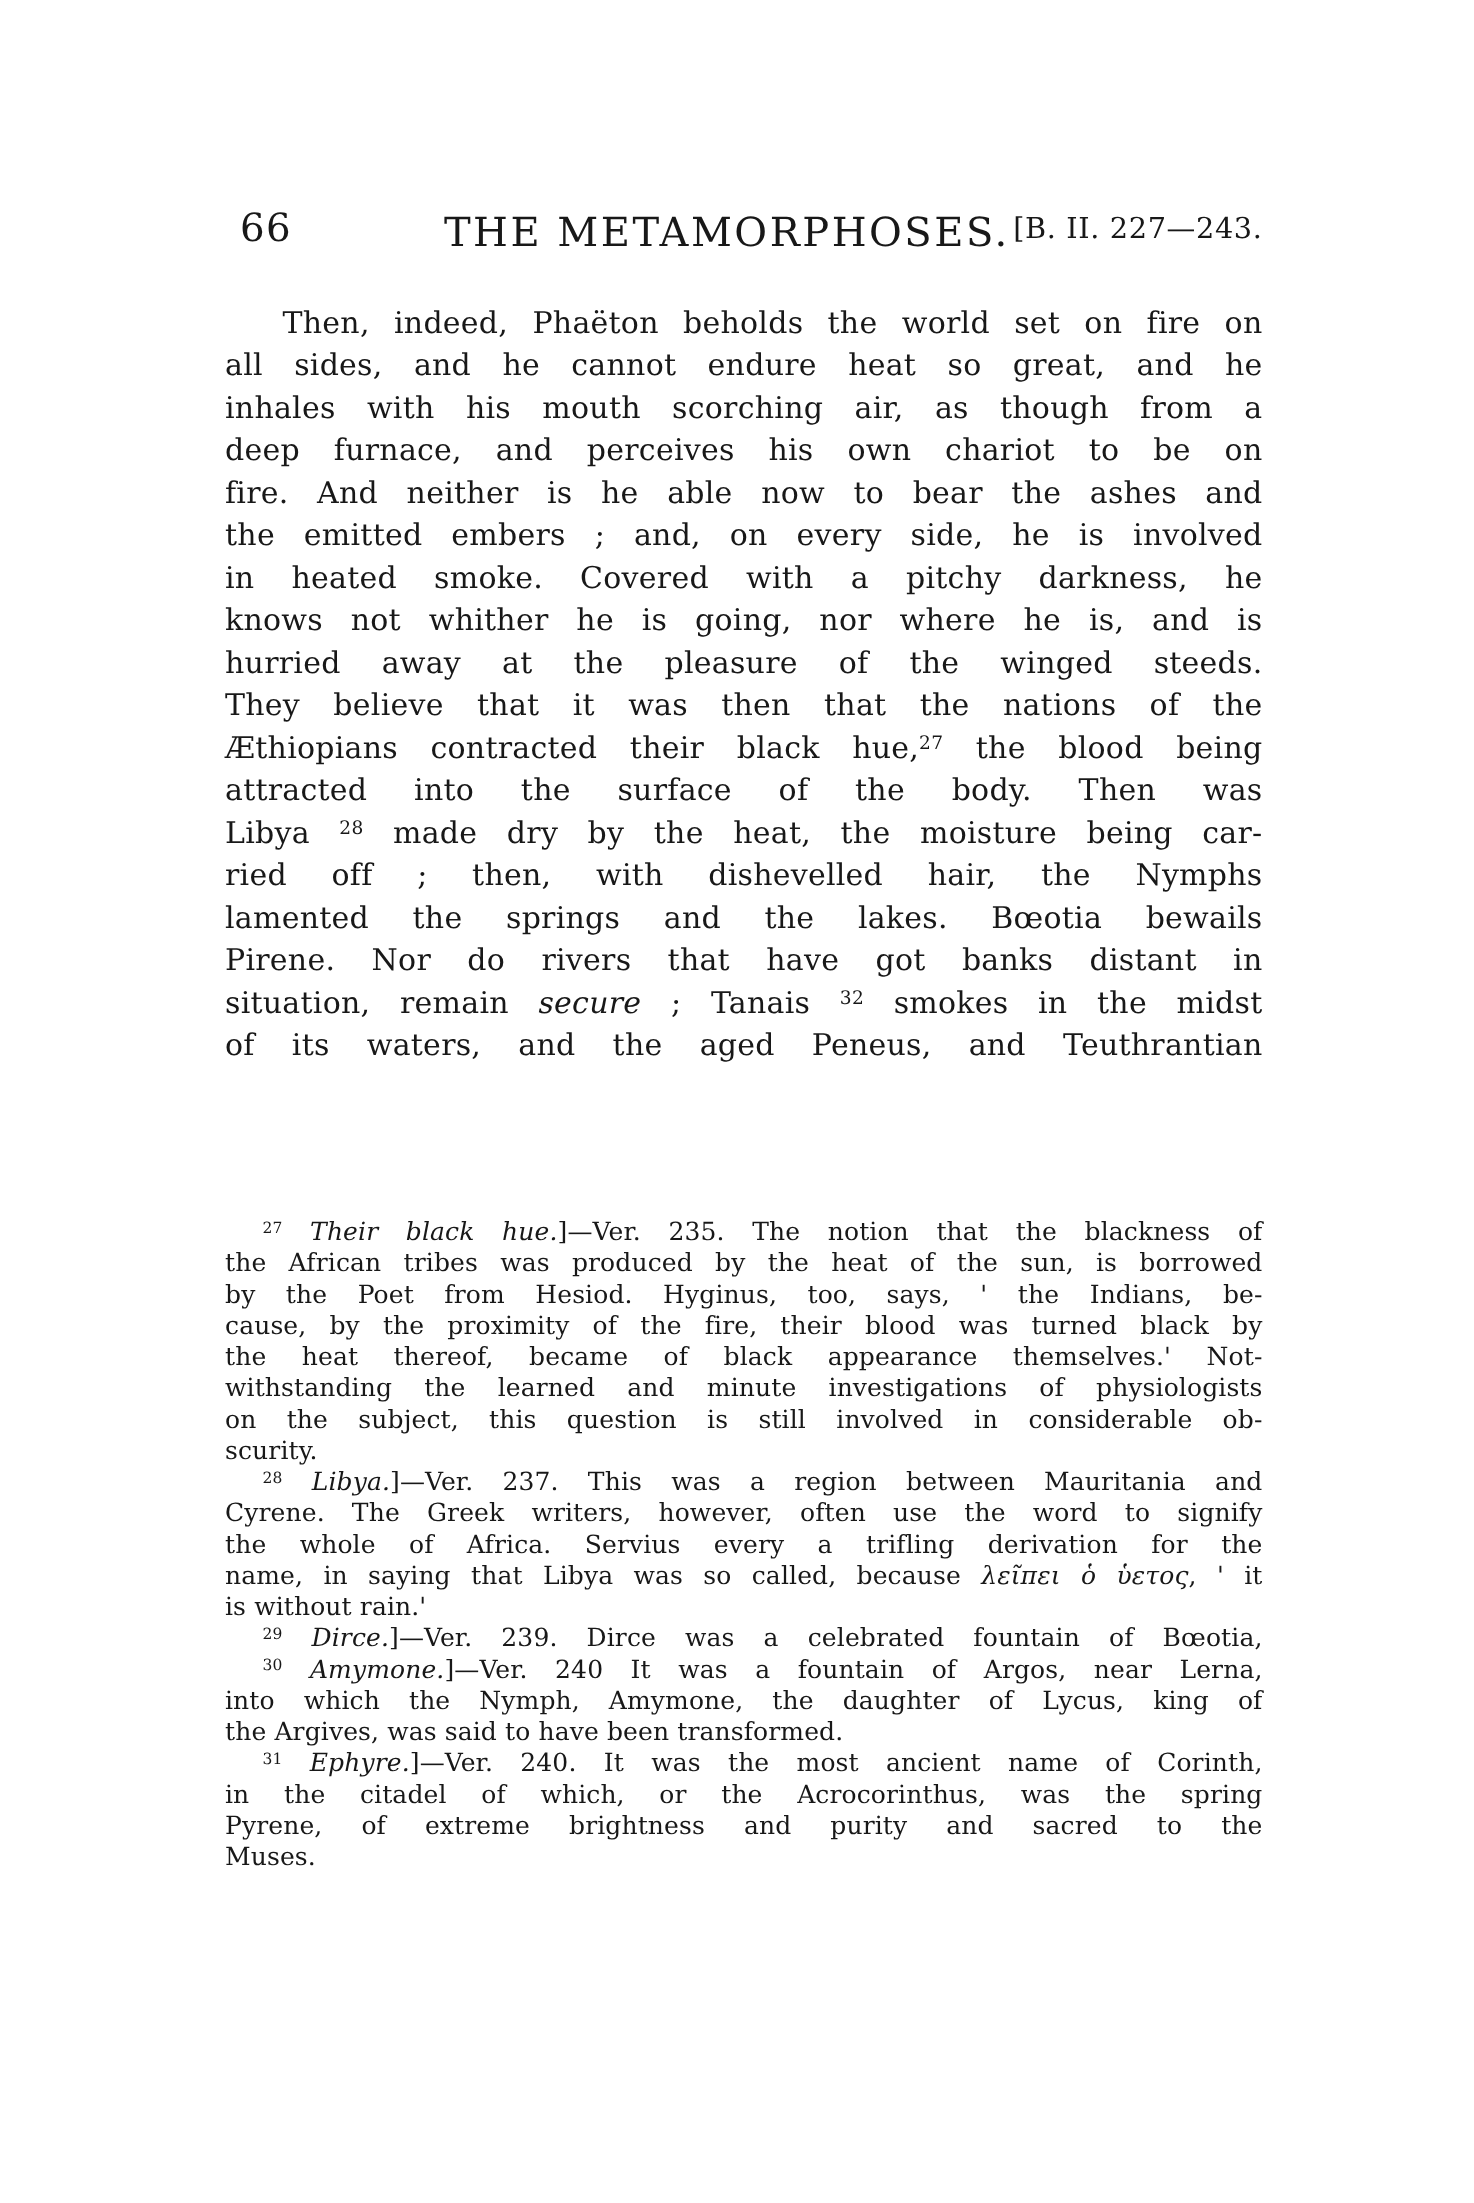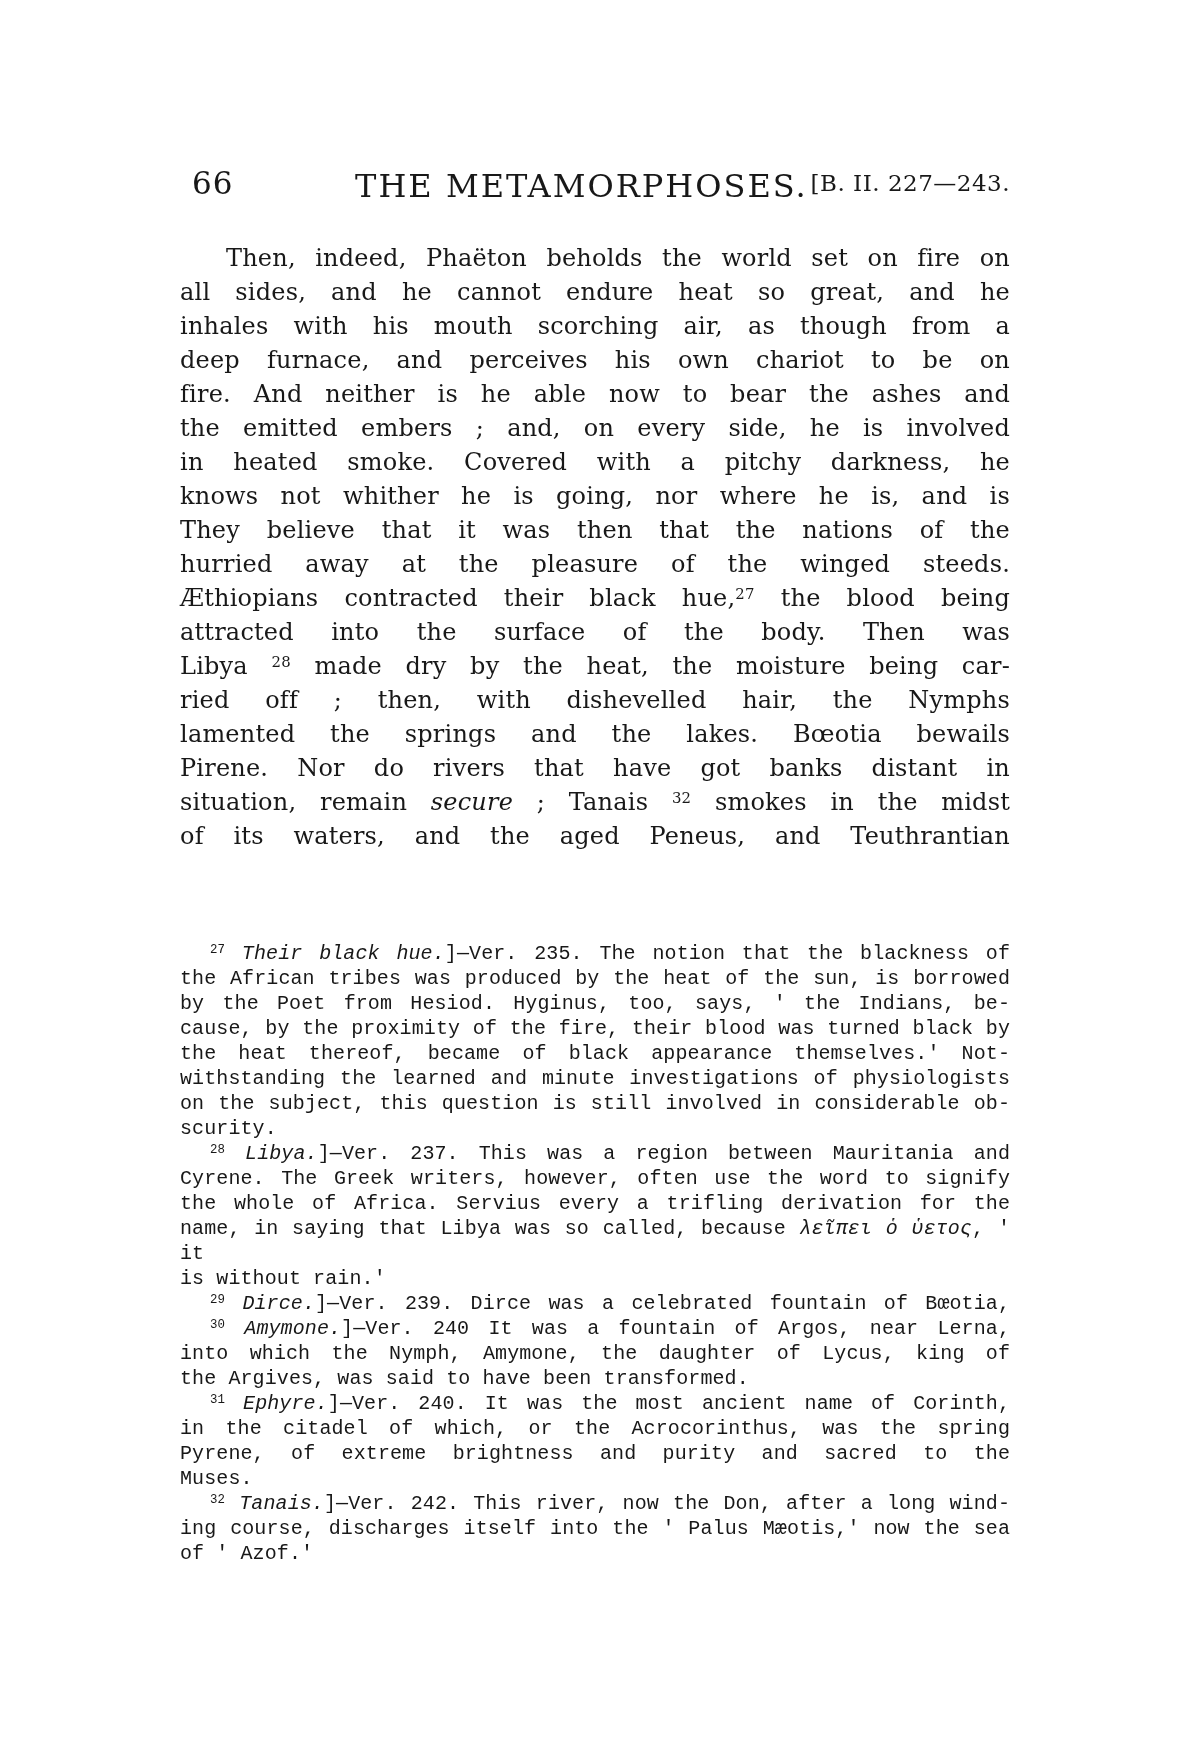--- a/index.html
+++ b/index.html
@@ -46,25 +46,24 @@
     font-size: 23px;
     letter-spacing: 0.5px;
     white-space: nowrap;
   }
   .body-text {
     font-size: 24px;
     line-height: 34px;
     letter-spacing: 0.2px;
   }
   .footnotes {
-    margin-top: 88px;
+    margin-top: 120px;
     font-size: 20px;
     line-height: 25px;
     letter-spacing: 0.1px;
-    font-family: Liberation Mono, monospace;
   }
   .line {
     text-align: justify;
     text-align-last: justify;
     text-justify: inter-word;
     white-space: normal;
   }
   .line.short {
     text-align-last: left;
   }
@@ -92,22 +91,22 @@
 
   <div class="body-text">
       <div class="line indent-lg">Then, indeed, Phaëton beholds the world set on fire on</div>
       <div class="line">all sides, and he cannot endure heat so great, and he</div>
       <div class="line">inhales with his mouth scorching air, as though from a</div>
       <div class="line">deep furnace, and perceives his own chariot to be on</div>
       <div class="line">fire. And neither is he able now to bear the ashes and</div>
       <div class="line">the emitted embers ; and, on every side, he is involved</div>
       <div class="line">in heated smoke. Covered with a pitchy darkness, he</div>
       <div class="line">knows not whither he is going, nor where he is, and is</div>
+      <div class="line">hurried away at the pleasure of the winged steeds.</div>
       <div class="line">They believe that it was then that the nations of the</div>
-      <div class="line">hurried away at the pleasure of the winged steeds.</div>
       <div class="line">Æthiopians contracted their black hue,<sup>27</sup> the blood being</div>
       <div class="line">attracted into the surface of the body. Then was</div>
       <div class="line">Libya <sup>28</sup> made dry by the heat, the moisture being car-</div>
       <div class="line">ried off ; then, with dishevelled hair, the Nymphs</div>
       <div class="line">lamented the springs and the lakes. Bœotia bewails</div>
       <div class="line">Pirene. Nor do rivers that have got banks distant in</div>
       <div class="line">situation, remain <i>secure</i> ; Tanais <sup>32</sup> smokes in the midst</div>
       <div class="line">of its waters, and the aged Peneus, and Teuthrantian</div>
     </div>
 
@@ -136,20 +135,15 @@
         <div class="line indent-sm"><sup>30</sup> <i>Amymone.</i>]—Ver. 240 It was a fountain of Argos, near Lerna,</div>
         <div class="line">into which the Nymph, Amymone, the daughter of Lycus, king of</div>
         <div class="line short">the Argives, was said to have been transformed.</div>
       </div>
     <div>
         <div class="line indent-sm"><sup>31</sup> <i>Ephyre.</i>]—Ver. 240. It was the most ancient name of Corinth,</div>
         <div class="line">in the citadel of which, or the Acrocorinthus, was the spring</div>
         <div class="line">Pyrene, of extreme brightness and purity and sacred to the</div>
         <div class="line short">Muses.</div>
       </div>
-    <div>
-        <div class="line indent-sm"><sup>32</sup> <i>Tanais.</i>]—Ver. 242. This river, now the Don, after a long wind-</div>
-        <div class="line">ing course, discharges itself into the ' Palus Mæotis,' now the sea</div>
-        <div class="line short">of ' Azof.'</div>
-      </div>
   </div>
 
 </div>
 
 </body></html>

